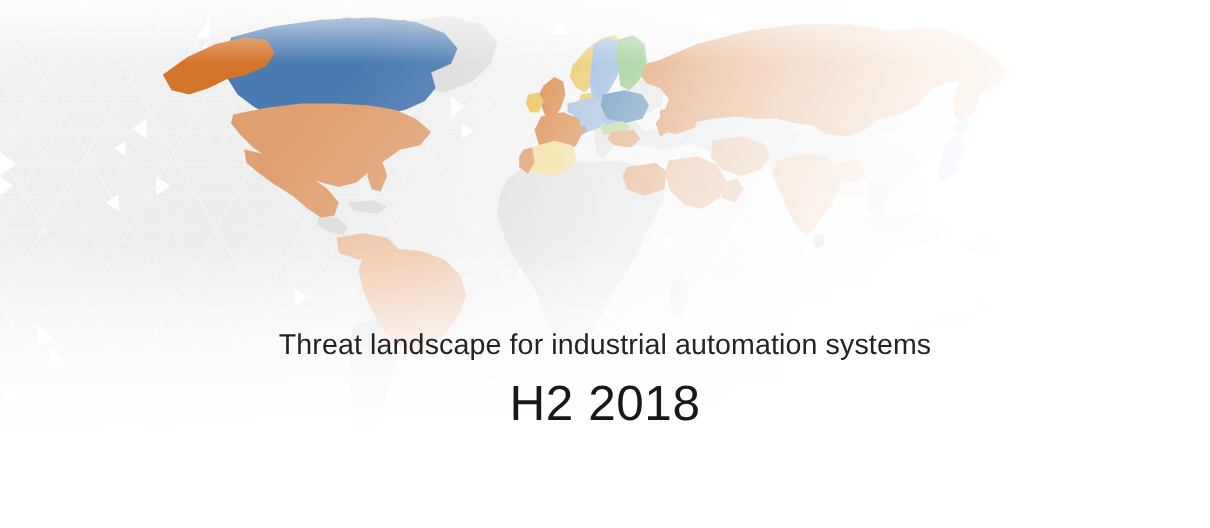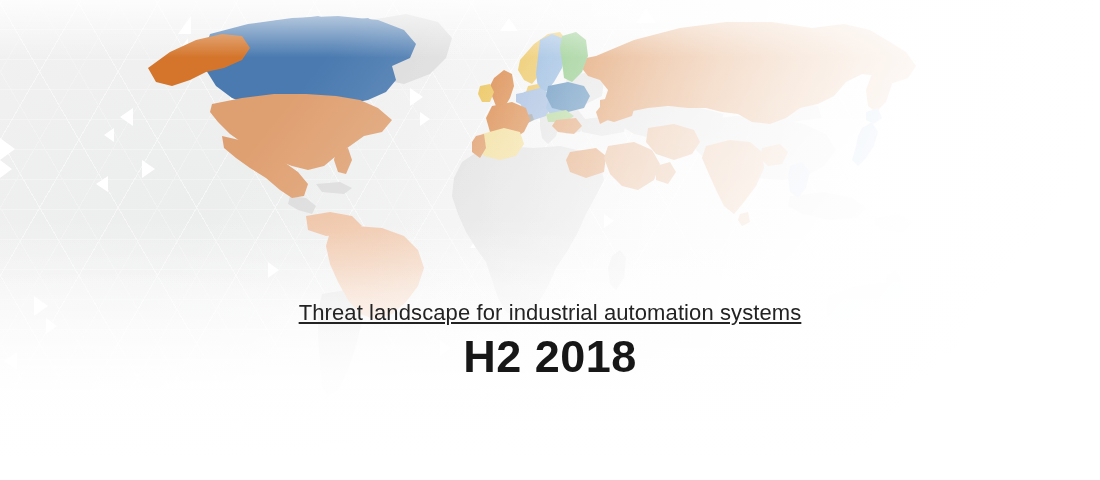--- a/index.html
+++ b/index.html
@@ -77,31 +77,31 @@
   
   .titles {
     position: absolute;
     left: 0;
     top: 296px;
     width: 1100px;
     text-align: center;
     z-index: 40;
   }
   .title-main {
-    font-size: 22px;
+    font-size: 26px;
     font-weight: 400;
     color: #232323;
     letter-spacing: 0.1px;
     line-height: 34px;
     white-space: nowrap;
-    text-decoration: underline;
   }
   .title-sub {
+    margin-top: 10px;
     font-size: 45px;
-    font-weight: 700;
+    font-weight: 400;
     color: #171717;
     letter-spacing: 0.5px;
     line-height: 54px;
     white-space: nowrap;
   }
 </style>
 </head>
 <body>
 
 <div id="slide">

